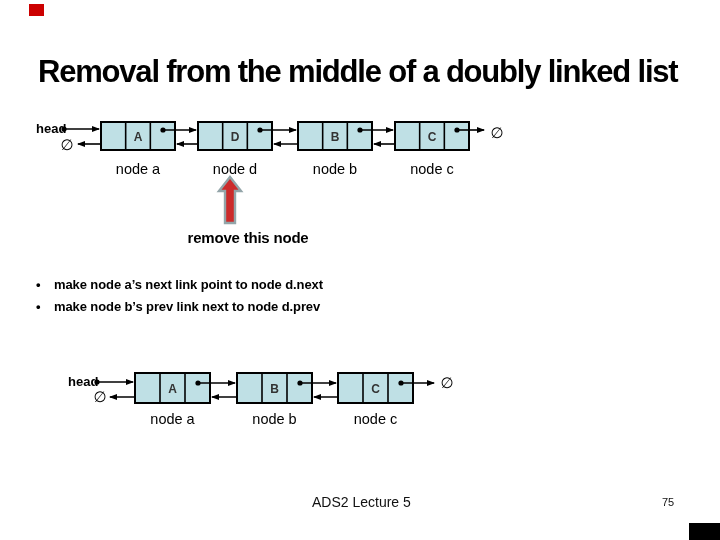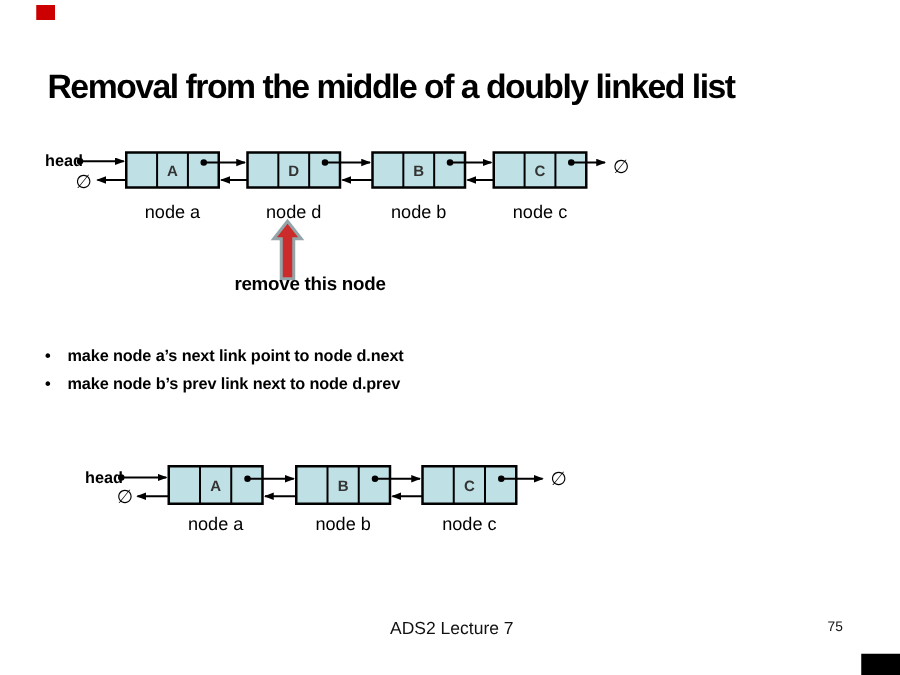--- a/index.html
+++ b/index.html
@@ -3,29 +3,29 @@
 <meta charset="utf-8">
 <style>
   html,body{margin:0;padding:0;background:#ffffff;}
   .slide{
     position:relative;width:720px;height:540px;background:#ffffff;
     font-family:"Liberation Sans",sans-serif;color:#000;overflow:hidden;
   }
   .accent-red{position:absolute;left:29px;top:4px;width:15px;height:12px;}
   .accent-black{position:absolute;right:0;bottom:0;width:31px;height:17px;}
   .title{
-    position:absolute;left:38px;top:54px;font-size:27px;font-weight:bold;
+    position:absolute;left:38px;top:54px;font-size:31px;font-weight:bold;
     letter-spacing:-1.2px;white-space:nowrap;color:#000;
   }
   svg.diagram{position:absolute;overflow:visible;}
   #diagram1{left:20px;top:108px;}
   #diagram2{left:60px;top:358px;}
   #removeArrow{position:absolute;left:216px;top:176px;overflow:visible;}
   .remove-label{
-    position:absolute;left:178px;top:219px;width:140px;text-align:center;
+    position:absolute;left:178px;top:229px;width:140px;text-align:center;
     font-size:15px;font-weight:bold;letter-spacing:-0.2px;white-space:nowrap;
   }
   .bullets{position:absolute;left:36px;top:274px;margin:0;padding:0;list-style:none;}
   .bullets li{
     font-size:13px;font-weight:600;line-height:22px;letter-spacing:-0.1px;
     white-space:nowrap;color:#000;
   }
   .bullets li::before{content:"\2022";display:inline-block;width:18px;}
   .footer-lecture{position:absolute;left:312px;top:494px;font-size:14px;color:#111;}
   .footer-page{position:absolute;left:662px;top:496px;font-size:11px;color:#111;}
@@ -133,16 +133,16 @@
       <rect x="278" y="15" width="75" height="30" fill="#bfe0e5" stroke="#000000" stroke-width="2"></rect>
       <line x1="303" y1="15" x2="303" y2="45" stroke="#000000" stroke-width="1.6"></line>
       <line x1="328" y1="15" x2="328" y2="45" stroke="#000000" stroke-width="1.6"></line>
       <text x="315.5" y="34.5" font-size="12" font-weight="600" fill="#333" text-anchor="middle" font-family="&quot;Liberation Sans&quot;,sans-serif">C</text>
       <text x="315.5" y="66" font-size="14.5" font-weight="normal" fill="#000" text-anchor="middle" font-family="&quot;Liberation Sans&quot;,sans-serif">node c</text>
       <circle cx="341" cy="25" r="2.6" fill="#000000"></circle>
       <line x1="341" y1="25" x2="374" y2="25" stroke="#000000" stroke-width="1.6" marker-end="url(#diagram2-ah)"></line>
       <text x="387" y="30" font-size="15" font-weight="normal" fill="#000" text-anchor="middle" font-family="&quot;Liberation Sans&quot;,sans-serif">∅</text>
     </svg>
 
-  <div class="footer-lecture">ADS2 Lecture 7</div>
+  <div class="footer-lecture">ADS2 Lecture 5</div>
   <div class="footer-page">75</div>
 
 </div>
 
 </body></html>

